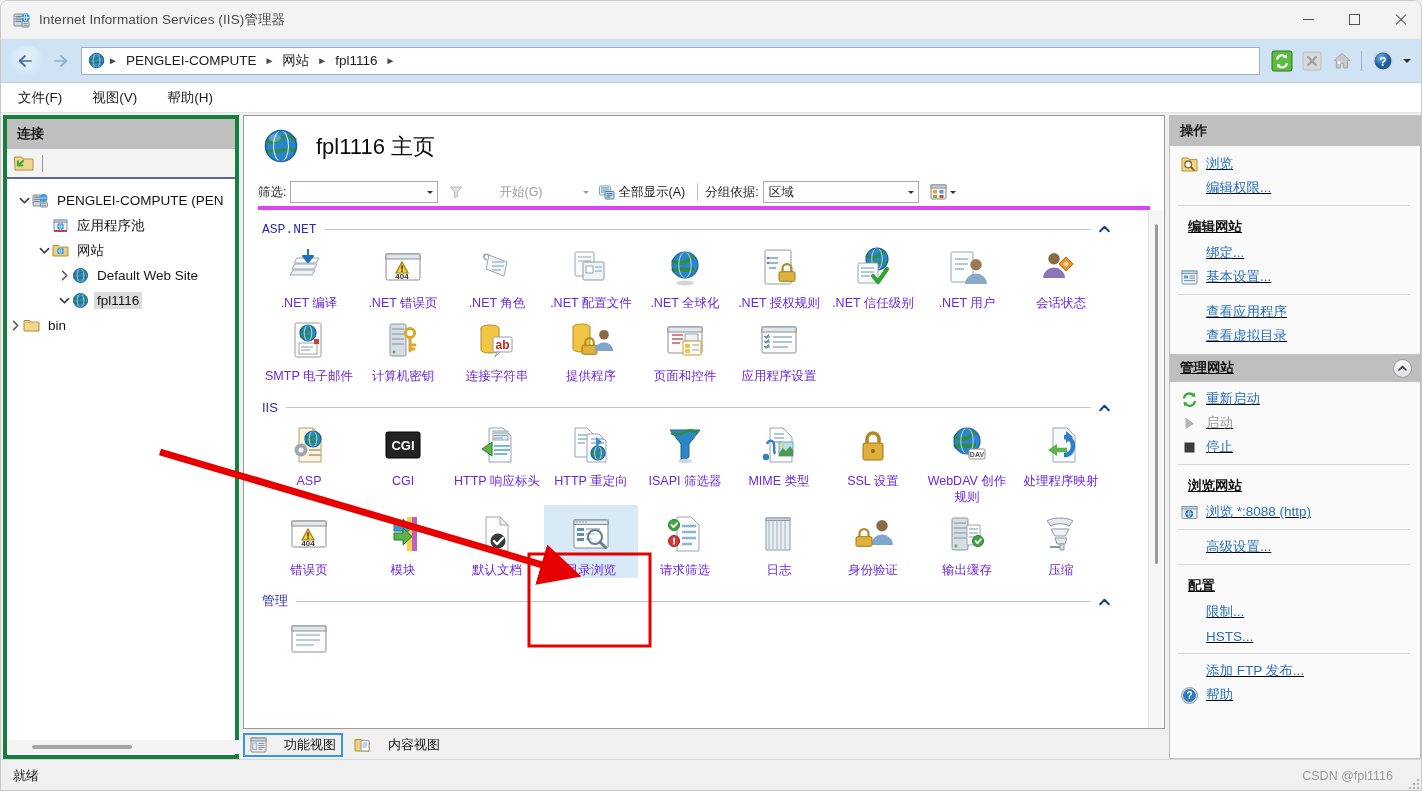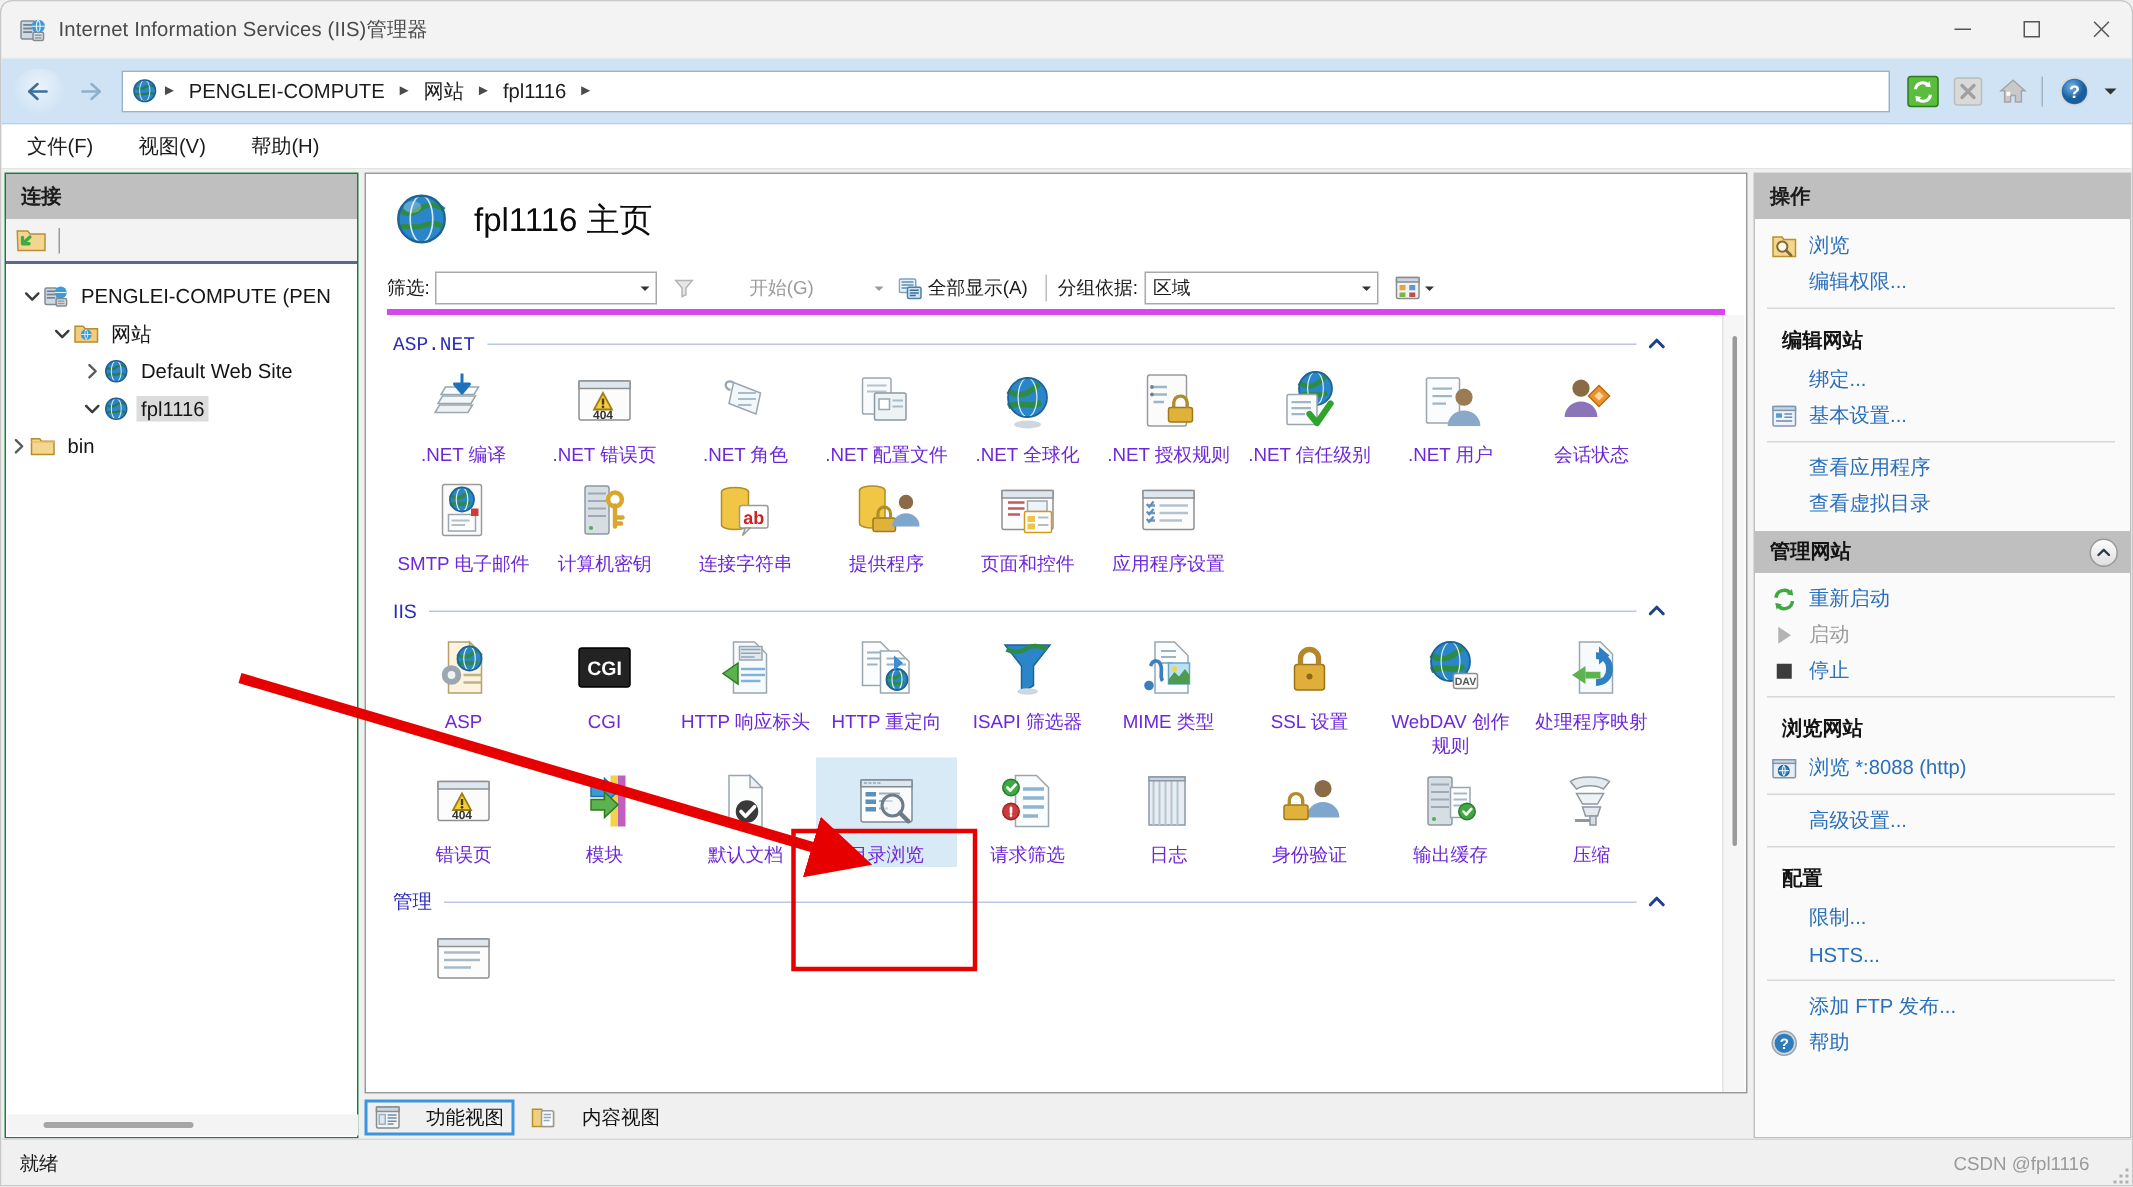--- a/index.html
+++ b/index.html
@@ -98,21 +98,21 @@
 
   
   .workspace {
     position: absolute; left: 0; top: 112px; width: 1422px; height: 646px;
     background: #f0f0f0;
   }
 
   
   .conn-pane {
     position: absolute; left: 2px; top: 2px; width: 236px; height: 644px;
-    background: #ffffff; border: 1px solid #15803d;
+    background: #ffffff; border: 4px solid #15803d;
     display: flex; flex-direction: column;
   }
   .pane-head {
     height: 30px; background: #bfbfbf;
     display: flex; align-items: center; padding: 0 10px;
     font-size: 13.5px; font-weight: bold; color: #1b1b1b;
     flex: none;
   }
   .conn-toolbar {
     height: 30px; background: #f3f3f3; border-bottom: 2px solid #5a6a8c;
@@ -223,21 +223,21 @@
     font-size: 13px; color: #121212; padding: 3px 7px; white-space: nowrap;
   }
   .vtab.active { border: 2px solid #3d95e0; padding: 1px 5px; }
 
   
   .act-pane {
     position: absolute; left: 1168px; top: 2px; width: 252px; height: 644px;
     background: #fafafa; border: 1px solid #bfbfbf;
     display: flex; flex-direction: column; overflow: hidden;
   }
-  .act-body { padding: 6px 0 0 0; }
+  .act-body { padding: 6px 0 0 0; text-decoration: underline; }
   .act-group-title {
     font-size: 13.5px; font-weight: bold; color: #141414;
     padding: 7px 0 5px 18px;
   }
   .act-sub-head {
     display: flex; align-items: center; justify-content: space-between;
     background: #bfbfbf; height: 28px; padding: 0 8px 0 10px;
     font-size: 13.5px; font-weight: bold; color: #141414;
   }
   .act-row {
@@ -422,20 +422,31 @@
                 <rect x="2.2" y="4.6" width="5.6" height="1.1" fill="#6f8292"></rect>
                 <rect x="2.2" y="6.8" width="5.6" height="1.1" fill="#6f8292"></rect>
                 <rect x="2.2" y="9" width="5.6" height="1.1" fill="#6f8292"></rect>
                 <circle cx="11.5" cy="6" r="4" fill="#3f9bd8"></circle>
                 <path d="M7.6 6h7.8" stroke="#e8f4fb" stroke-width=".7"></path>
                 <rect x="8.4" y="10" width="7" height="5" rx="1" fill="#dcdcdc" stroke="#7e8c96"></rect>
                 <rect x="9.4" y="11.3" width="4.6" height=".9" fill="#8c9aa4"></rect>
                 <rect x="9.4" y="12.9" width="4.6" height=".9" fill="#8c9aa4"></rect>
               </svg></span>
             <span class="lbl">PENGLEI-COMPUTE (PEN</span>
+          </div>
+          <div class="tnode" style="padding-left: 29px;">
+            <span class="twisty"></span>
+            <span class="ticon"><svg width="17" height="17" viewBox="0 0 17 17">
+                <rect x="2" y="3" width="13" height="11" rx="1" fill="#e9eef2" stroke="#8c98a3"></rect>
+                <rect x="2" y="3" width="13" height="2.2" fill="#c8d6e1" stroke="#8c98a3"></rect>
+                <circle cx="8.5" cy="9.5" r="3.4" fill="#3f9bd8"></circle>
+                <path d="M5.2 9.5h6.6M8.5 6.2c1.2 1.6 1.2 5 0 6.6-1.2-1.6-1.2-5 0-6.6z" stroke="#ddeefa" stroke-width=".6" fill="none"></path>
+                <path d="M2 13h13v2H2z" fill="#cc4040"></path>
+              </svg></span>
+            <span class="lbl">应用程序池</span>
           </div>
           <div class="tnode" style="padding-left: 29px;">
             <span class="twisty">
               <svg width="11" height="11" viewBox="0 0 11 11">
                 <path d="M1.4 3.6L5.5 7.8L9.6 3.6" stroke="#3a3a3a" stroke-width="1.6" fill="none" stroke-linecap="round" stroke-linejoin="round"></path>
               </svg>
             </span>
             <span class="ticon"><svg width="17" height="17" viewBox="0 0 17 17">
                 <path d="M1 3.5h5.5l1.2 1.6H16V14H1z" fill="#f3cd7e" stroke="#b58c2e"></path>
                 <circle cx="8.5" cy="9" r="3.6" fill="#3f9bd8"></circle>

